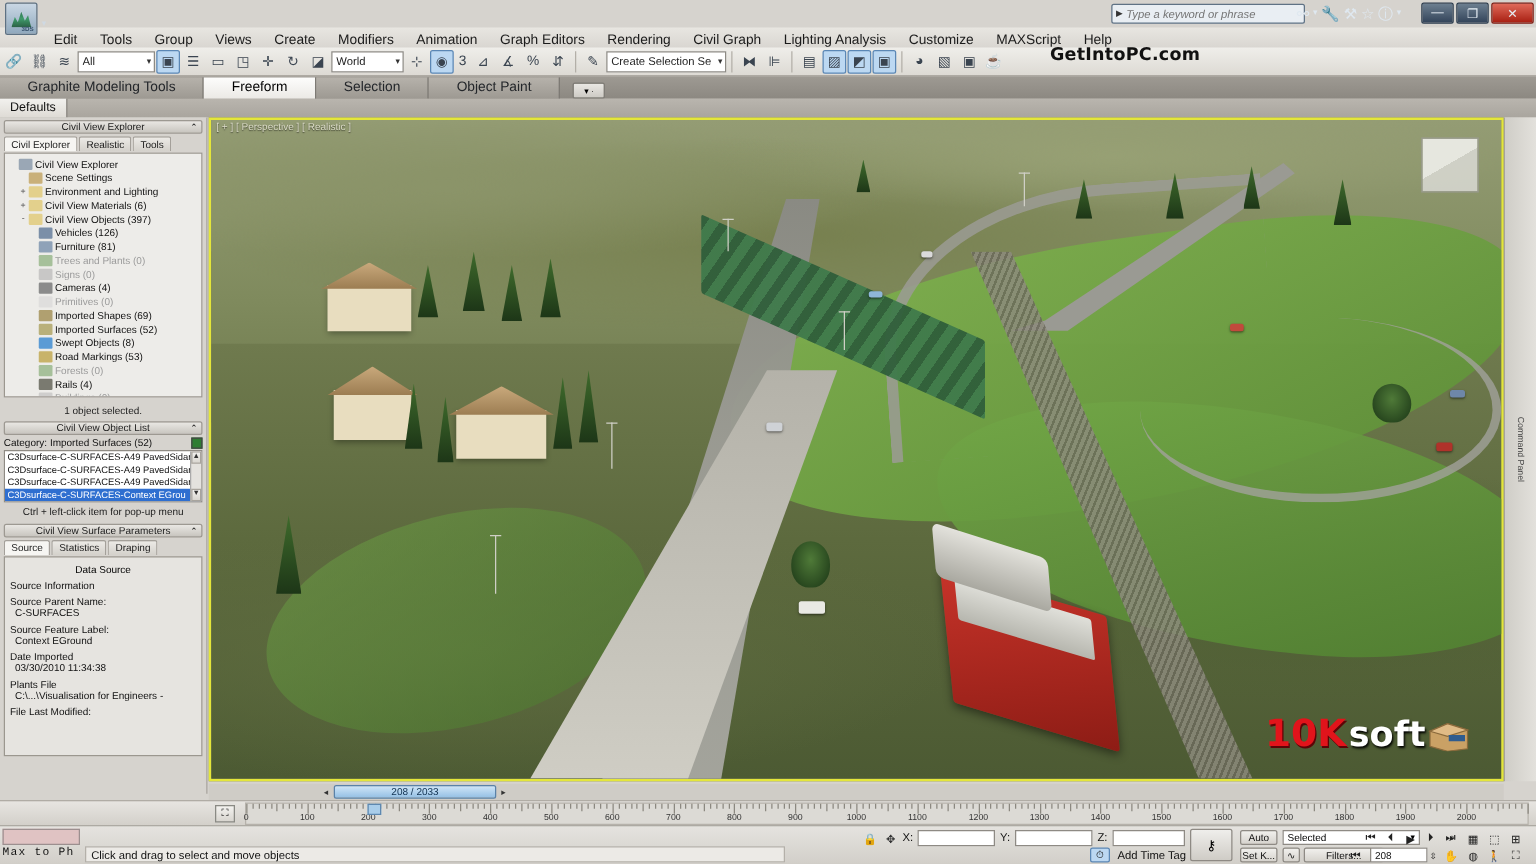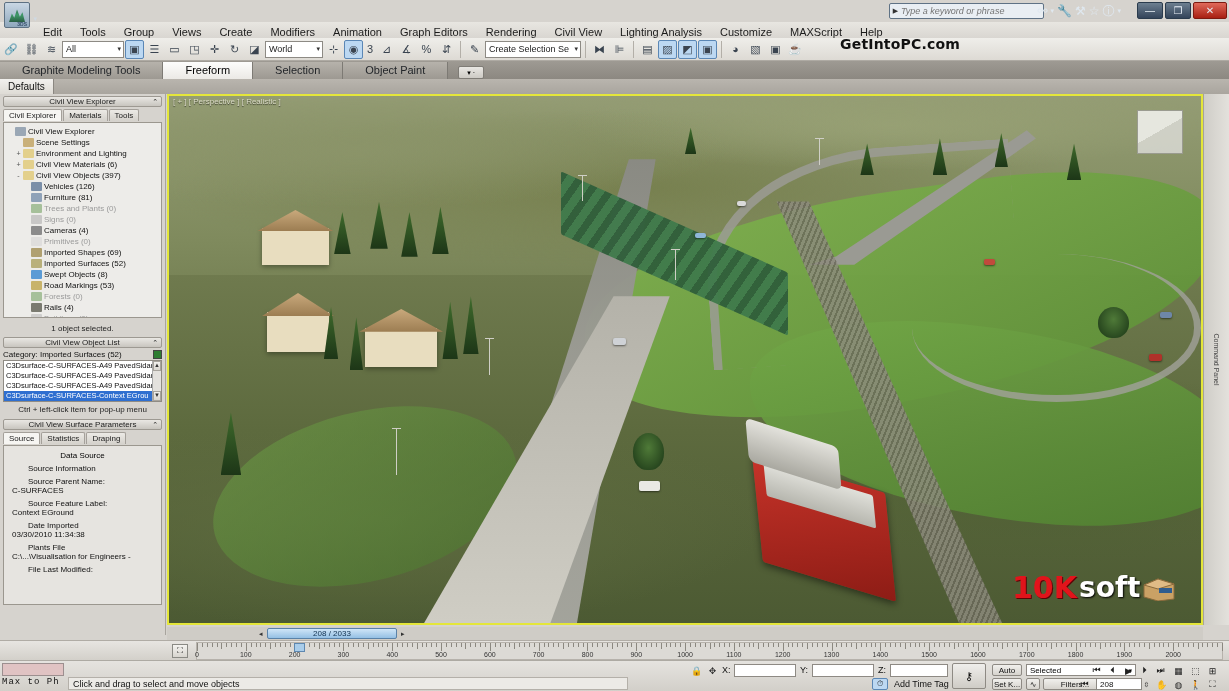--- a/index.html
+++ b/index.html
@@ -152,21 +152,21 @@
   .lsb{ position:absolute; right:0; top:0; width:9px; height:100%; background:#e4e2de; border-left:1px solid #aaa;}
   .lsb div{ height:10px; text-align:center; font-size:6px; color:#333; background:linear-gradient(180deg,#f2f1ee,#d9d6d0); border:1px solid #a8a49d;}
   .lsb .bot{ position:absolute; bottom:0; left:0; right:0;}
   .catrow{ display:flex; align-items:center; justify-content:space-between; font-size:8px; margin:2px 0 1px; color:#111;}
   .swatch{ width:9px;height:9px;background:#2e7d32;border:1px solid #444;}
 
   .paramsbody{
     background:#e6e4e0; border:1px solid #9b978f; height:160px; padding:3px 4px; overflow:hidden;
   }
   .pcenter{ text-align:center; font-size:8px; margin:2px 0 4px;}
-  .plabel{ font-size:8px; color:#111; margin-top:4px;margin-left:20px;}
+  .plabel{ font-size:8px; color:#111; margin-top:4px;}
   .pval{ font-size:8px; color:#111; padding-left:4px;}
 
   
   .viewport{
     position:absolute; left:167px; top:94px; width:1036px; height:531px;
     border:2px solid #e4e63a; overflow:hidden; background:#6a7250;
   }
   .vplabel{ position:absolute; left:4px; top:1px; font-size:8px; color:#dcdcc8; z-index:9;
     text-shadow:0 1px 1px rgba(0,0,0,.6);}
   .scene{ position:absolute; inset:0; }
@@ -344,21 +344,21 @@
   <div class="menubar" id="menubar">
       <div class="mi">Edit</div>
       <div class="mi">Tools</div>
       <div class="mi">Group</div>
       <div class="mi">Views</div>
       <div class="mi">Create</div>
       <div class="mi">Modifiers</div>
       <div class="mi">Animation</div>
       <div class="mi">Graph Editors</div>
       <div class="mi">Rendering</div>
-      <div class="mi">Civil View</div>
+      <div class="mi">Civil Graph</div>
       <div class="mi">Lighting Analysis</div>
       <div class="mi">Customize</div>
       <div class="mi">MAXScript</div>
       <div class="mi">Help</div>
     </div>
 
   <div class="toolbar" id="toolbar">
       <div class="tb">🔗</div>
       <div class="tb">⛓</div>
       <div class="tb">≋</div>
@@ -419,21 +419,21 @@
 
   <div class="leftpanel">
 
     <div class="rollup-hdr">
       <span>Civil View Explorer</span>
       <span class="pin">⌃</span>
     </div>
 
     <div class="tabsrow" id="explorer-tabs">
         <div class="ltab active">Civil Explorer</div>
-        <div class="ltab">Materials</div>
+        <div class="ltab">Realistic</div>
         <div class="ltab">Tools</div>
       </div>
     <div class="treebox" id="tree">
         <div class="trow">
           <span class="tind" style="width: 0px;"></span>
           <span class="texp"></span>
           <span class="ticon" style="background: rgb(154, 167, 181); opacity: 1;"></span>
           <span class="tlbl">Civil View Explorer</span>
         </div>
         <div class="trow">

